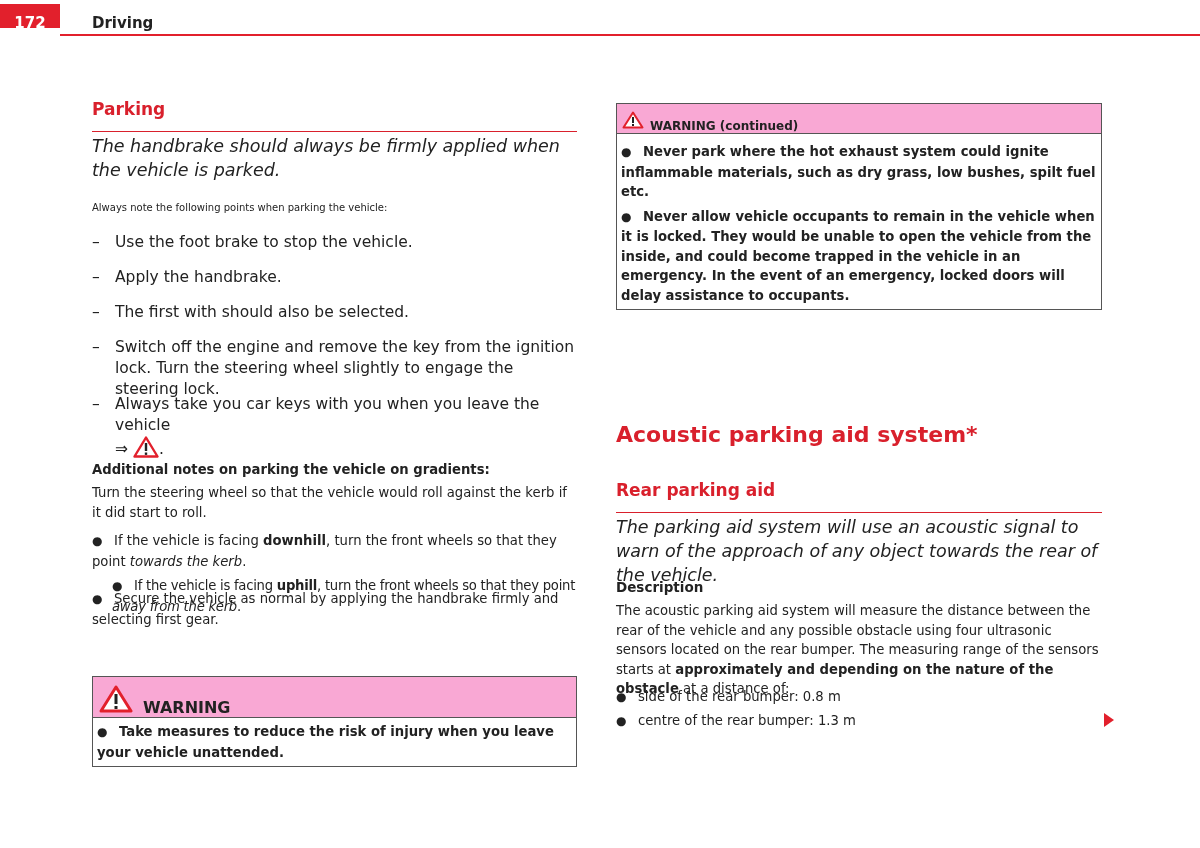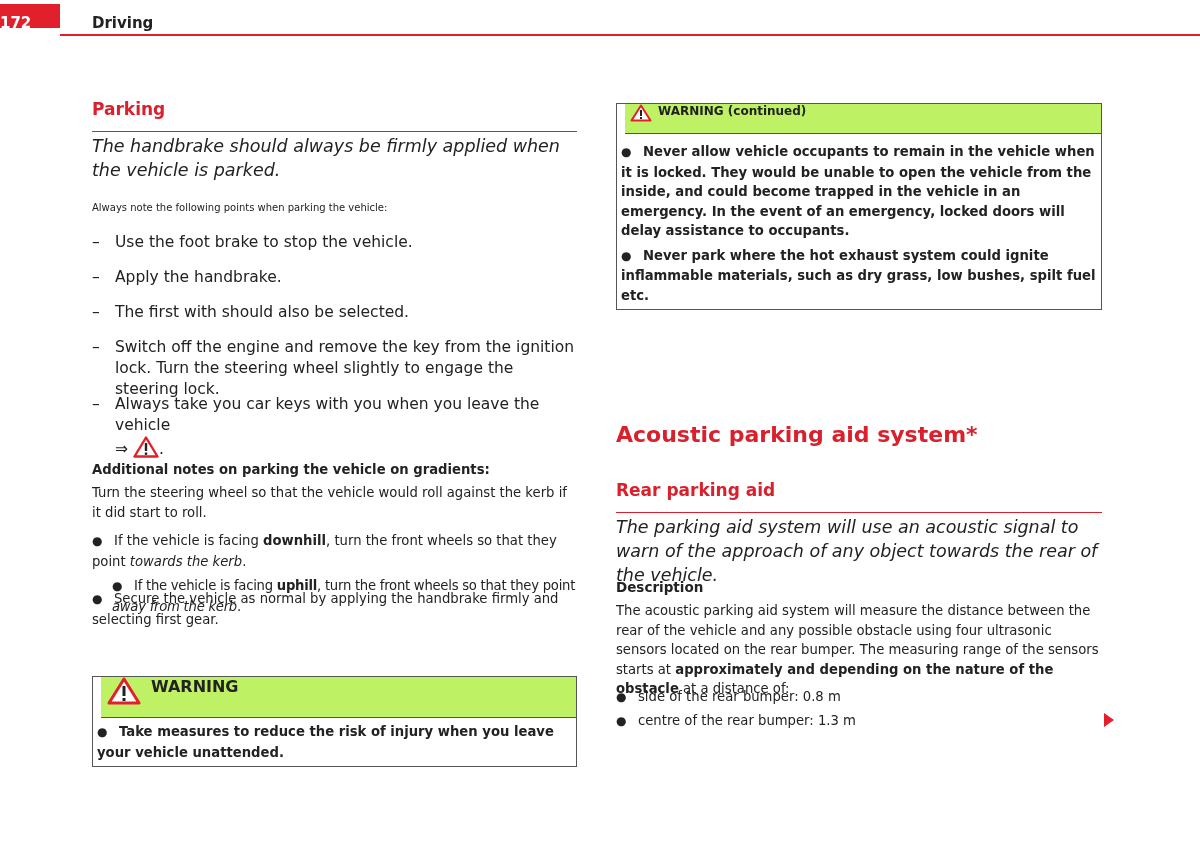--- a/index.html
+++ b/index.html
@@ -1,20 +1,20 @@
 <!DOCTYPE html>
 <html><head>
 <meta charset="utf-8">
 <style>
   html, body { margin: 0; padding: 0; background: #ffffff; }
   body { width: 1200px; height: 848px; position: relative; overflow: hidden;
          font-family: "DejaVu Sans", "Liberation Sans", sans-serif; color: #222; }
   .header-bar { position: absolute; left: 0; top: 0; width: 1200px; height: 36px; }
   .page-num { position: absolute; left: 0; top: 4px; width: 60px; height: 24px; background: #e2202c;
-              color: #fff; font-weight: bold; font-size: 15px; text-align: left; line-height: 38px; }
+              color: #fff; font-weight: bold; font-size: 15px; text-align: center; line-height: 38px; }
   .chapter { position: absolute; left: 92px; top: 14px; font-weight: bold; font-size: 15px; color: #222; }
   .header-rule { position: absolute; left: 60px; top: 34px; width: 1140px; height: 2px; background: #e2202c; }
 
   .col { position: absolute; top: 0; }
   .col-left { left: 92px; width: 485px; }
   .col-right { left: 616px; width: 486px; }
 
   .sec-h { position: absolute; color: #d9202c; font-weight: bold; font-size: 17px;
            border-bottom: 1px solid #d9202c; width: 100%; padding-bottom: 12px; }
   .lead { position: absolute; font-style: italic; font-size: 17.5px; line-height: 24px; color: #222; width: 100%;
@@ -22,21 +22,21 @@
   .para { position: absolute; font-size: 15px; line-height: 20px; color: #222; width: 100%; }
   .small { position: absolute; font-size: 13.2px; line-height: 19.5px; color: #222; width: 100%; }
   .dash-item { position: absolute; font-size: 15.5px; line-height: 21px; padding-left: 23px; width: 100%; box-sizing: border-box; }
   .dash-item .dash { position: absolute; left: 0; top: 0; }
   .bold { font-weight: bold; }
   .it { font-style: italic; }
   .bullet { display: inline-block; width: 22px; font-size: 12px; }
   .inline-warn { display: inline-block; vertical-align: -4px; }
 
   .warn-box { position: absolute; border: 1px solid #555; box-sizing: border-box; }
-  .warn-head { background: #bef264; border-bottom: 1px solid #555; display: flex; align-items: flex-start; margin-left: 8px; }
+  .warn-head { background: #f9a8d4; border-bottom: 1px solid #555; display: flex; align-items: flex-end; }
   .warn-body { padding: 4px 4px 4px 4px; font-weight: bold; font-size: 13.2px; line-height: 19.5px; color: #222; }
   .warn-body p { margin: 0 0 5px 0; }
   .warn-body p:last-child { margin-bottom: 0; }
   .stop-sq { display: inline-block; width: 8px; height: 8px; background: #e2202c; margin-left: 3px; vertical-align: 0px; }
 
   .big-h { position: absolute; color: #d9202c; font-weight: bold; font-size: 22px; }
   .next-arrow { position: absolute; left: 1104px; top: 713px; width: 0; height: 0;
                 border-top: 7px solid transparent; border-bottom: 7px solid transparent; border-left: 10px solid #e2202c; }
 </style>
 </head>
@@ -118,22 +118,22 @@
       <span>
         <svg width="22" height="18" viewBox="0 0 22 18">
             <path d="M11 1.5 L20.5 16.5 L1.5 16.5 Z" fill="#fff" stroke="#e2202c" stroke-width="2" stroke-linejoin="round"></path>
             <rect x="10" y="6" width="2" height="6" fill="#222"></rect>
             <rect x="10" y="13" width="2" height="2" fill="#222"></rect>
           </svg>
       </span>
       <span style="font-weight:bold; font-size:12px; margin-left:6px;">WARNING (continued)</span>
     </div>
     <div class="warn-body" style="padding-top:8px;">
+      <p><span class="bullet">●</span><span>Never park where the hot exhaust system could ignite inflammable materials, such as dry grass, low bushes, spilt fuel etc.</span></p>
       <p><span class="bullet">●</span><span>Never allow vehicle occupants to remain in the vehicle when it is locked. They would be unable to open the vehicle from the inside, and could become trapped in the vehicle in an emergency. In the event of an emergency, locked doors will delay assistance to occupants.</span></p>
-      <p><span class="bullet">●</span><span>Never park where the hot exhaust system could ignite inflammable materials, such as dry grass, low bushes, spilt fuel etc.</span></p>
     </div>
   </div>
 
   <div class="big-h" style="top:422px;">Acoustic parking aid system*</div>
   <div class="sec-h" style="top:480px;">Rear parking aid</div>
   <div class="lead" style="top:515px;">The parking aid system will use an acoustic signal to warn of the approach of any object towards the rear of the vehicle.</div>
 
   <div class="small bold" style="top:578px; font-size:13.5px;">Description</div>
   <div class="small" style="top:601px;">
     <span>The acoustic parking aid system will measure the distance between the rear of the vehicle and any possible obstacle using four ultrasonic sensors located on the rear bumper. The measuring range of the sensors starts at </span><span class="bold">approximately and depending on the nature of the obstacle</span><span> at a distance of:</span>

